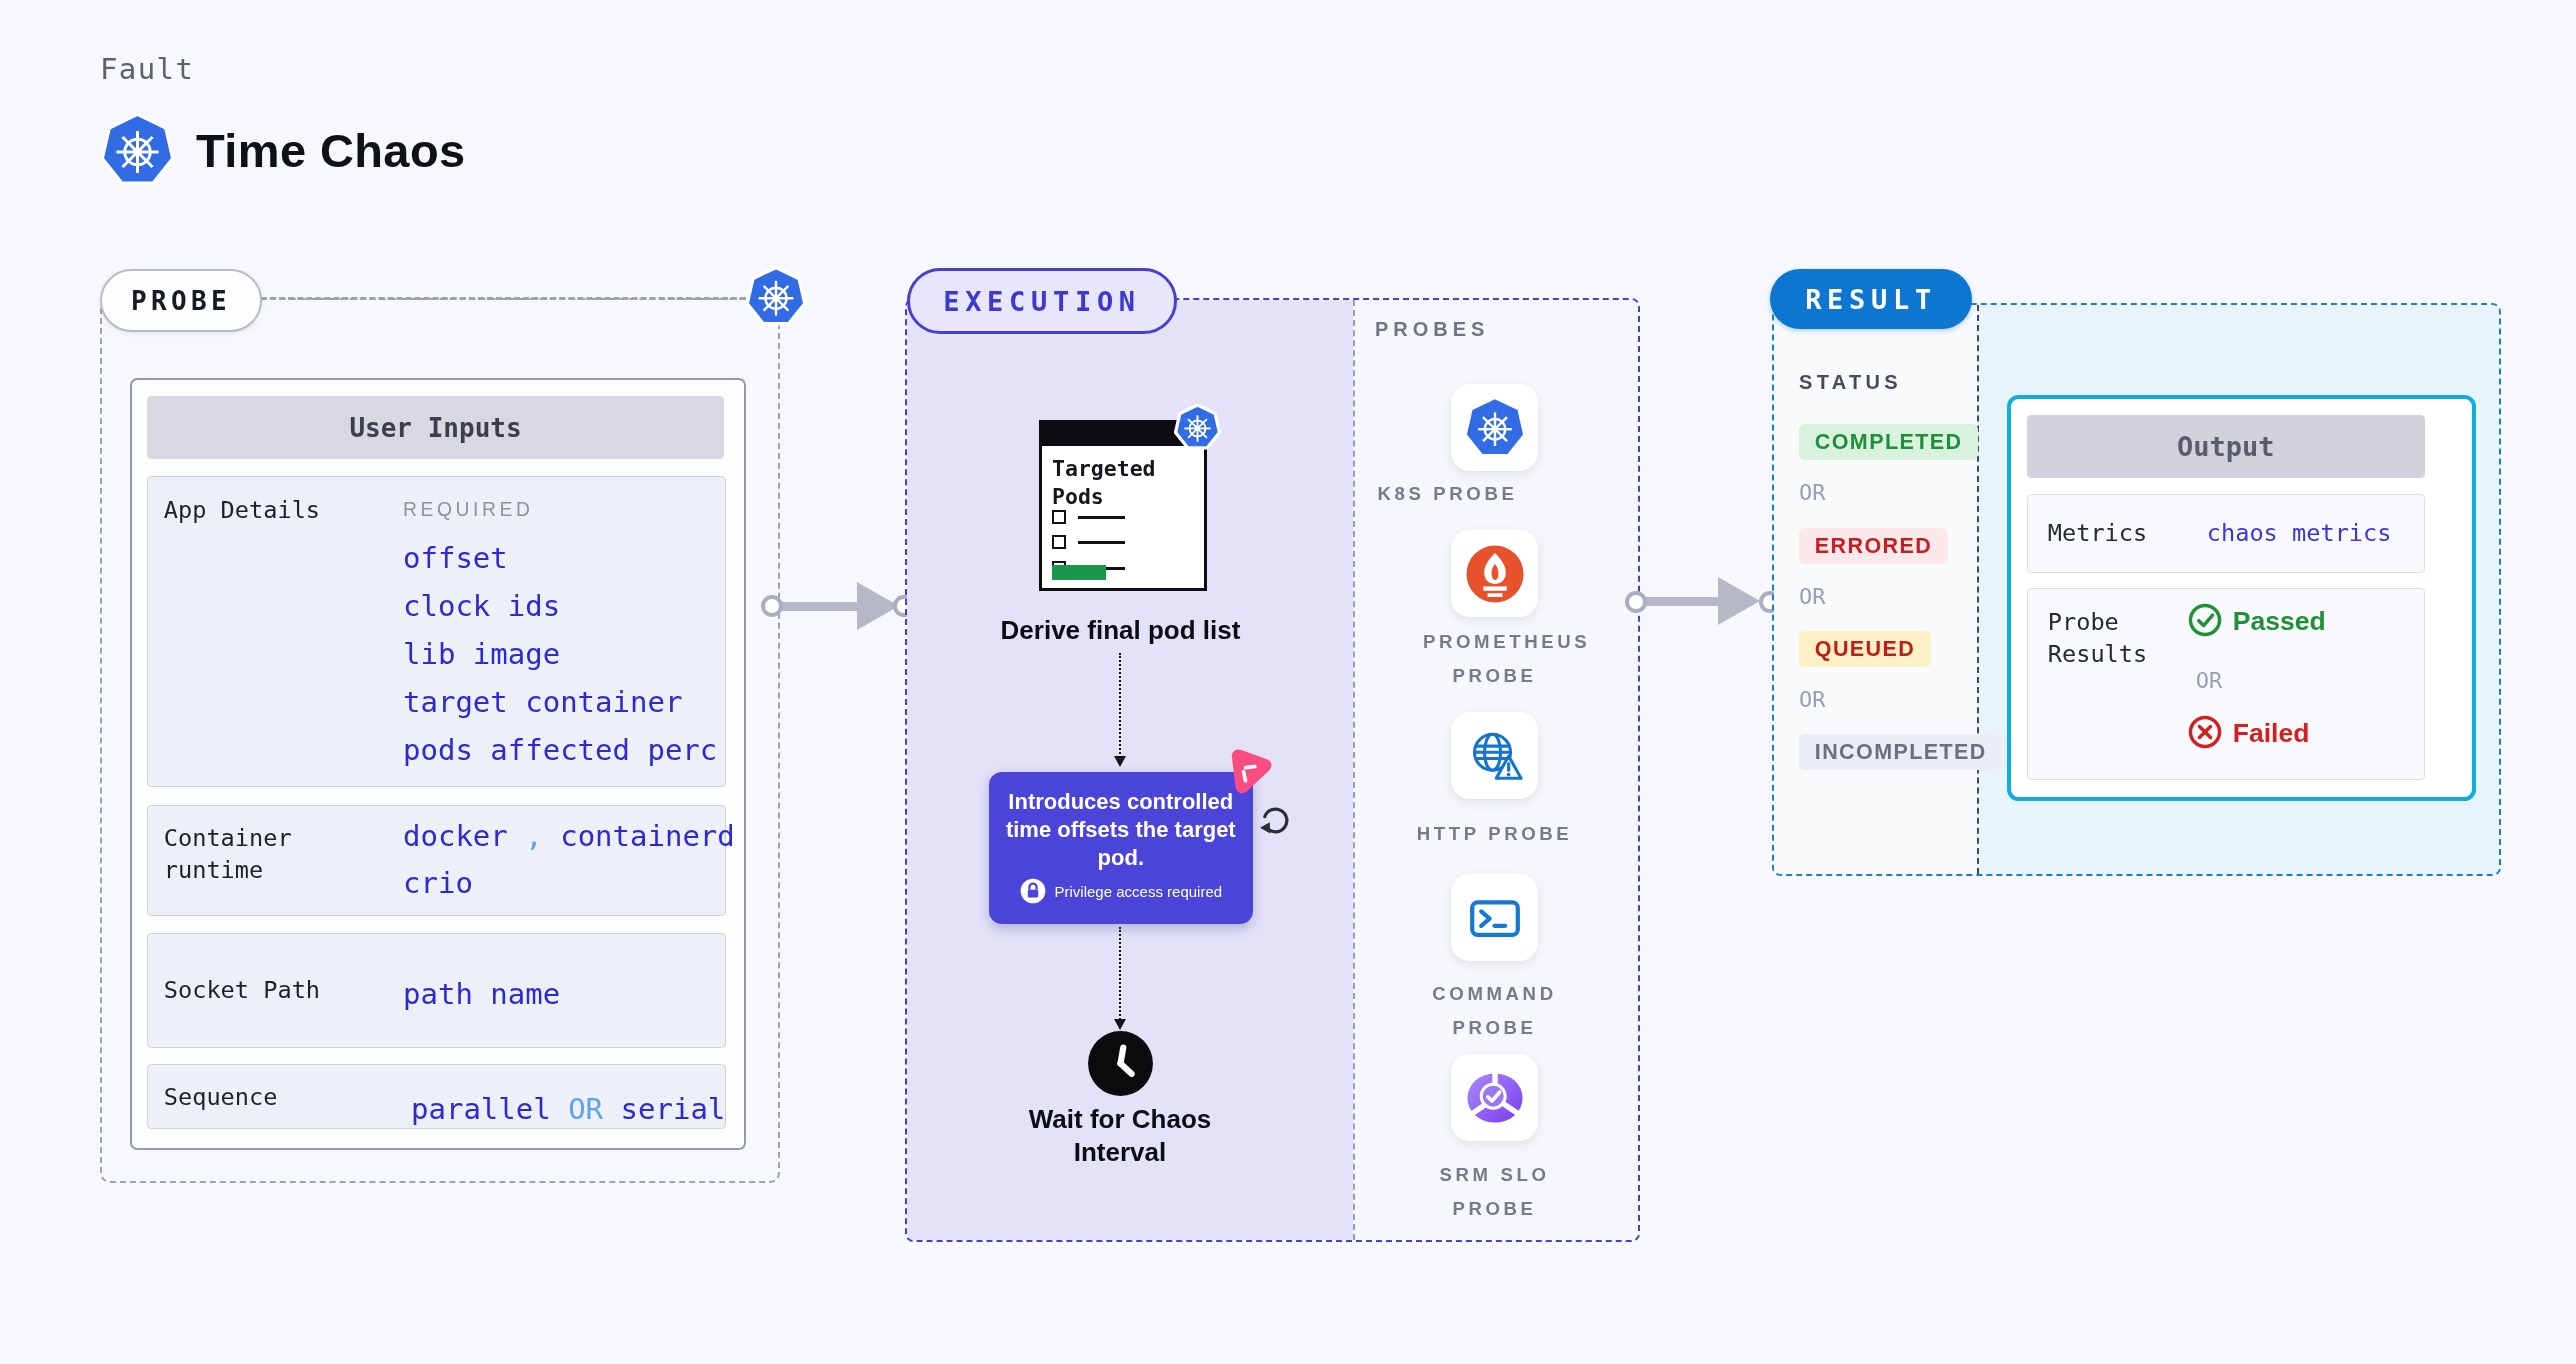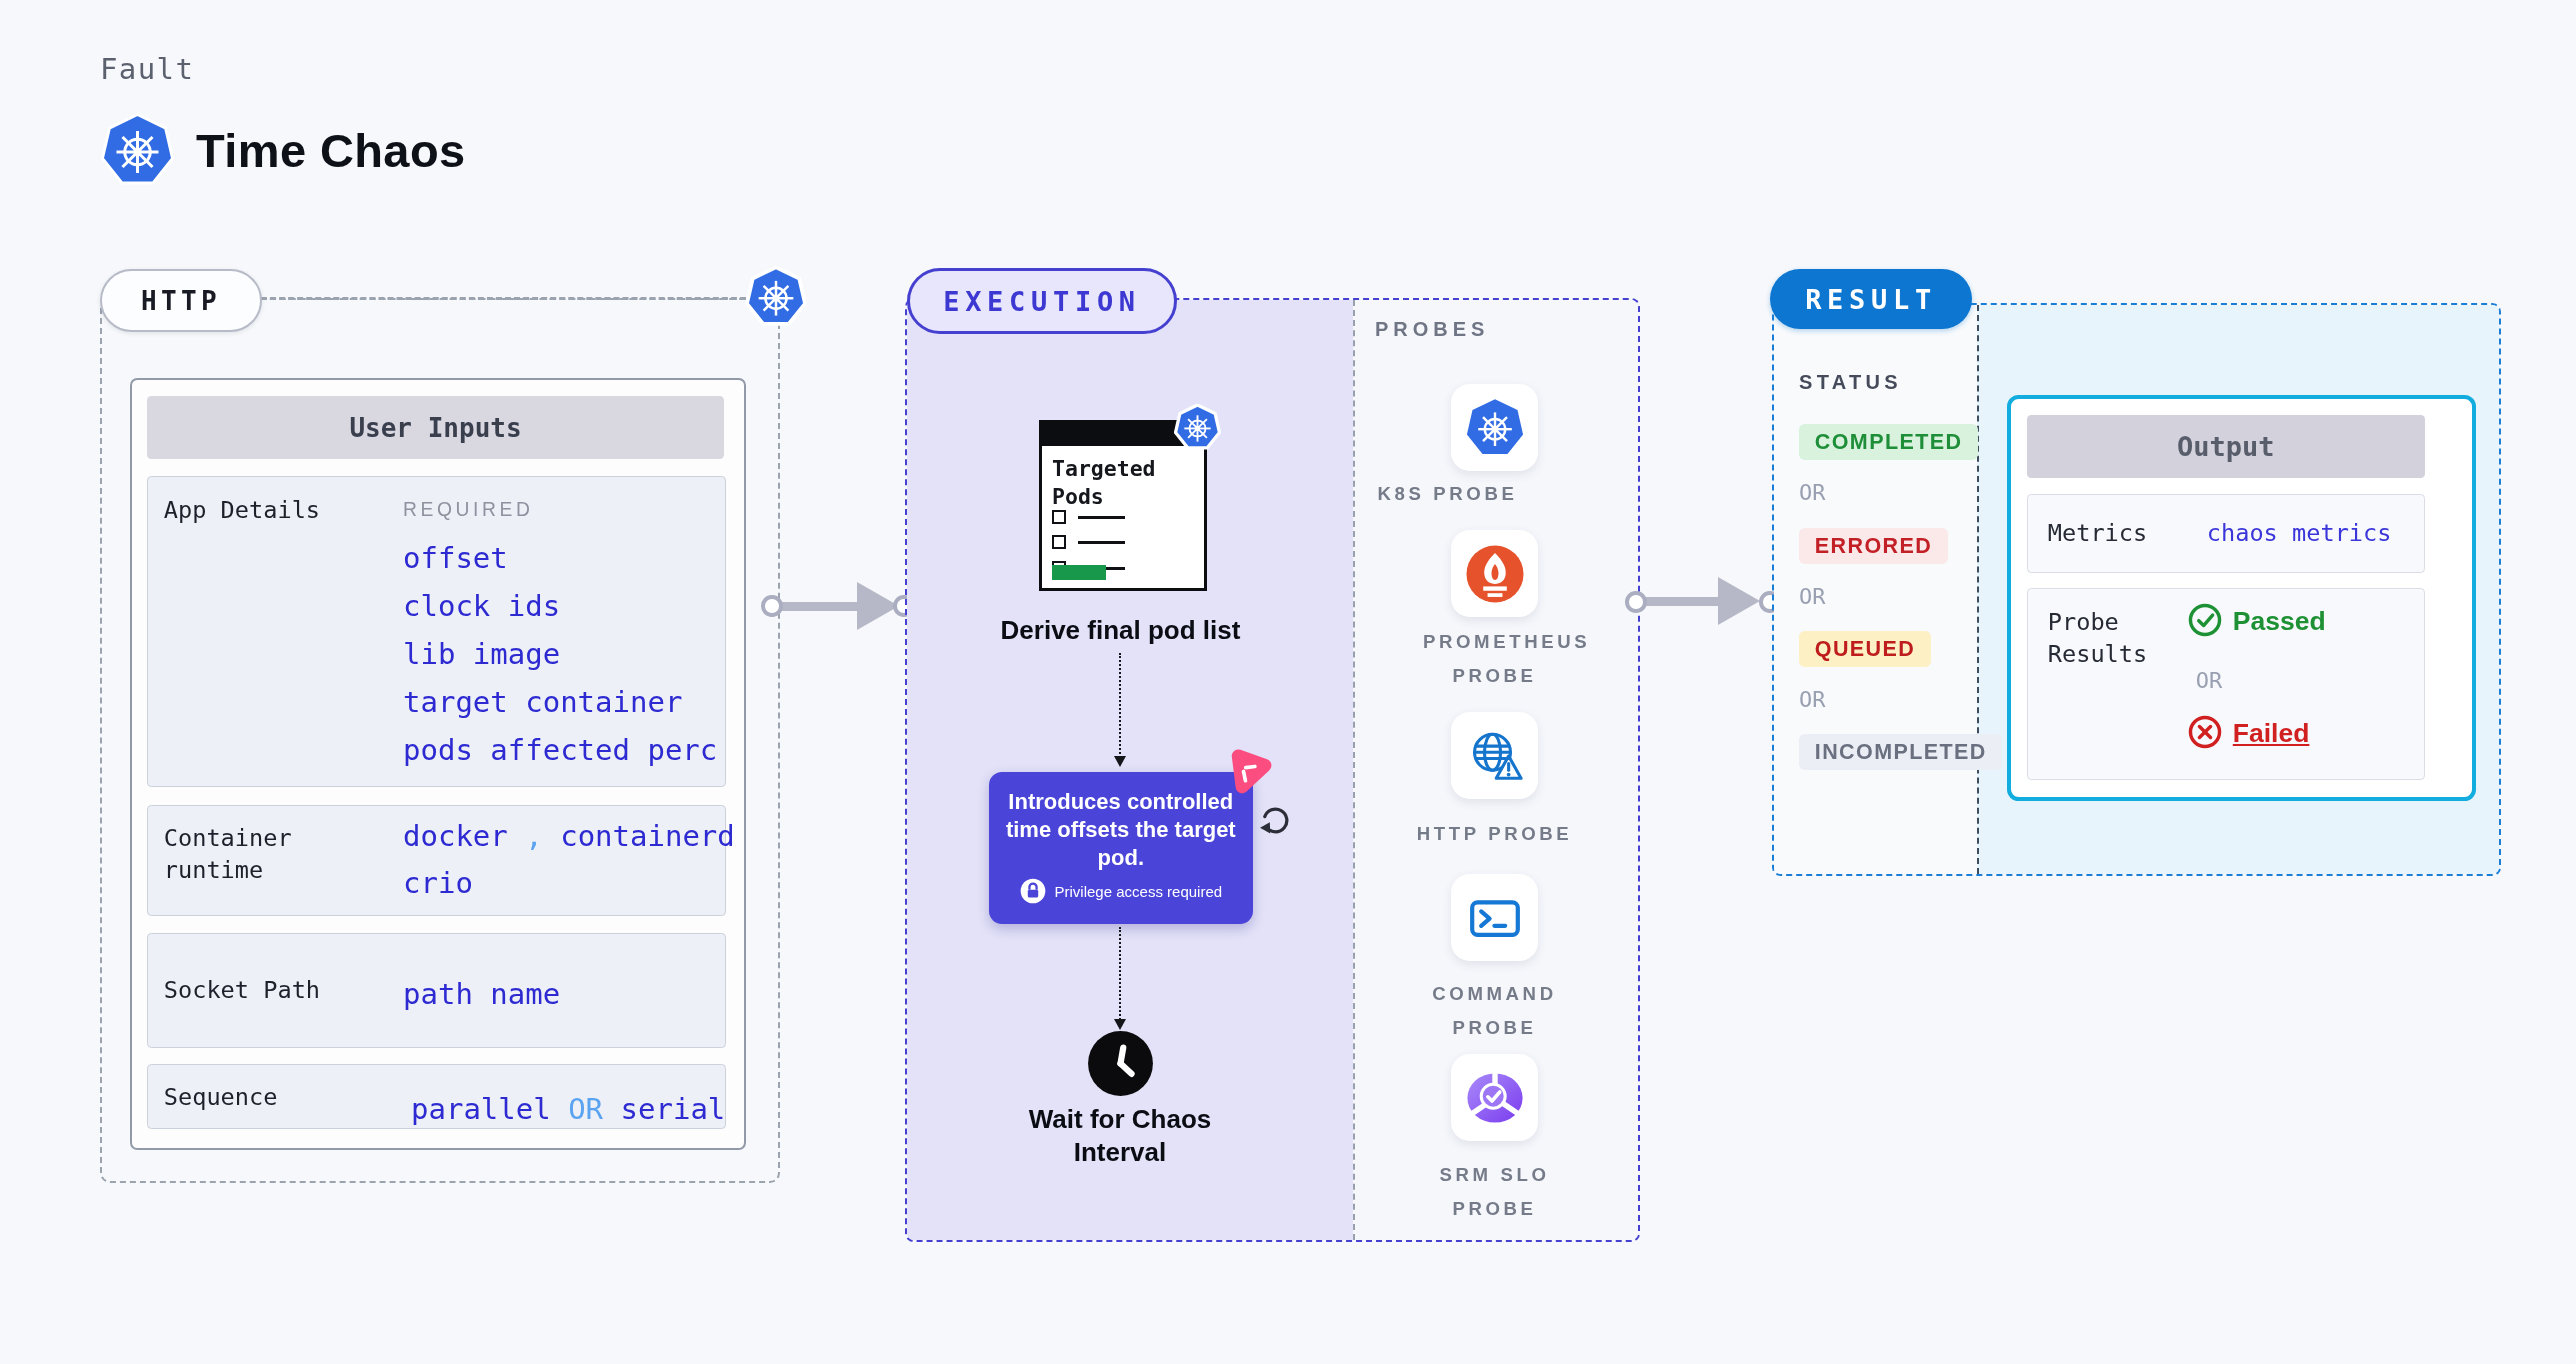--- a/index.html
+++ b/index.html
@@ -109,21 +109,21 @@
   #metrics-label{position:absolute;left:20px;top:24px;font-size:23.6px;color:#262a34;}
   #metrics-value{position:absolute;left:179px;top:24px;font-size:23.6px;color:#3b36d9;}
   #row-probe{top:189px;height:192px;}
   #probe-label{position:absolute;left:20px;top:17px;width:129px;font-size:23.6px;line-height:32px;color:#262a34;}
   #passed-icon{position:absolute;left:159px;top:13px;width:36px;height:36px;}
   #passed-text{position:absolute;left:205px;top:17px;font-size:26.5px;font-weight:bold;color:#1f9135;
                font-family:"Liberation Sans","DejaVu Sans",sans-serif;}
   #or-out{position:absolute;left:168px;top:79px;font-size:22px;color:#99a0b1;}
   #failed-icon{position:absolute;left:159px;top:125px;width:36px;height:36px;}
   #failed-text{position:absolute;left:205px;top:129px;font-size:26.5px;font-weight:bold;color:#d02020;
-               font-family:"Liberation Sans","DejaVu Sans",sans-serif;text-decoration:underline;}
+               font-family:"Liberation Sans","DejaVu Sans",sans-serif;}
 </style>
 </head>
 <body>
 
 <div class="canvas">
 
   <div class="abs mono" id="fault-label">Fault</div>
   <span class="abs" id="header-logo">
     <svg viewBox="0 0 100 100" width="75" height="75">
       <polygon points="50,2 87.5,20.1 96.8,60.7 70.8,93.2 29.2,93.2 3.2,60.7 12.5,20.1" fill="#316ce4" stroke="#fff" stroke-width="4" stroke-linejoin="round"></polygon>
@@ -138,21 +138,21 @@
         <line x1="50" y1="52" x2="22" y2="52"></line>
           <line x1="50" y1="52" x2="30" y2="32"></line>
       </g>
       <circle cx="50" cy="52" r="5.5" fill="#fff"></circle>
     </svg>
   </span>
   <div class="abs sans" id="page-title">Time Chaos</div>
 
   <div class="abs" id="tune-connector"></div>
   <div class="abs" id="tune-box"></div>
-  <div class="abs pill mono" id="tune-pill">HTTP</div>
+  <div class="abs pill mono" id="tune-pill">PROBE</div>
   <span class="abs" id="tune-k8s">
     <svg viewBox="0 0 100 100" width="62" height="62">
       <polygon points="50,2 87.5,20.1 96.8,60.7 70.8,93.2 29.2,93.2 3.2,60.7 12.5,20.1" fill="#316ce4" stroke="#fff" stroke-width="6" stroke-linejoin="round"></polygon>
       <g stroke="#fff" fill="none" stroke-width="4">
         <circle cx="50" cy="52" r="17"></circle>
         <line x1="50" y1="52" x2="50" y2="24"></line>
           <line x1="50" y1="52" x2="70" y2="32"></line>
         <line x1="50" y1="52" x2="78" y2="52"></line>
           <line x1="50" y1="52" x2="70" y2="72"></line>
         <line x1="50" y1="52" x2="50" y2="80"></line>

